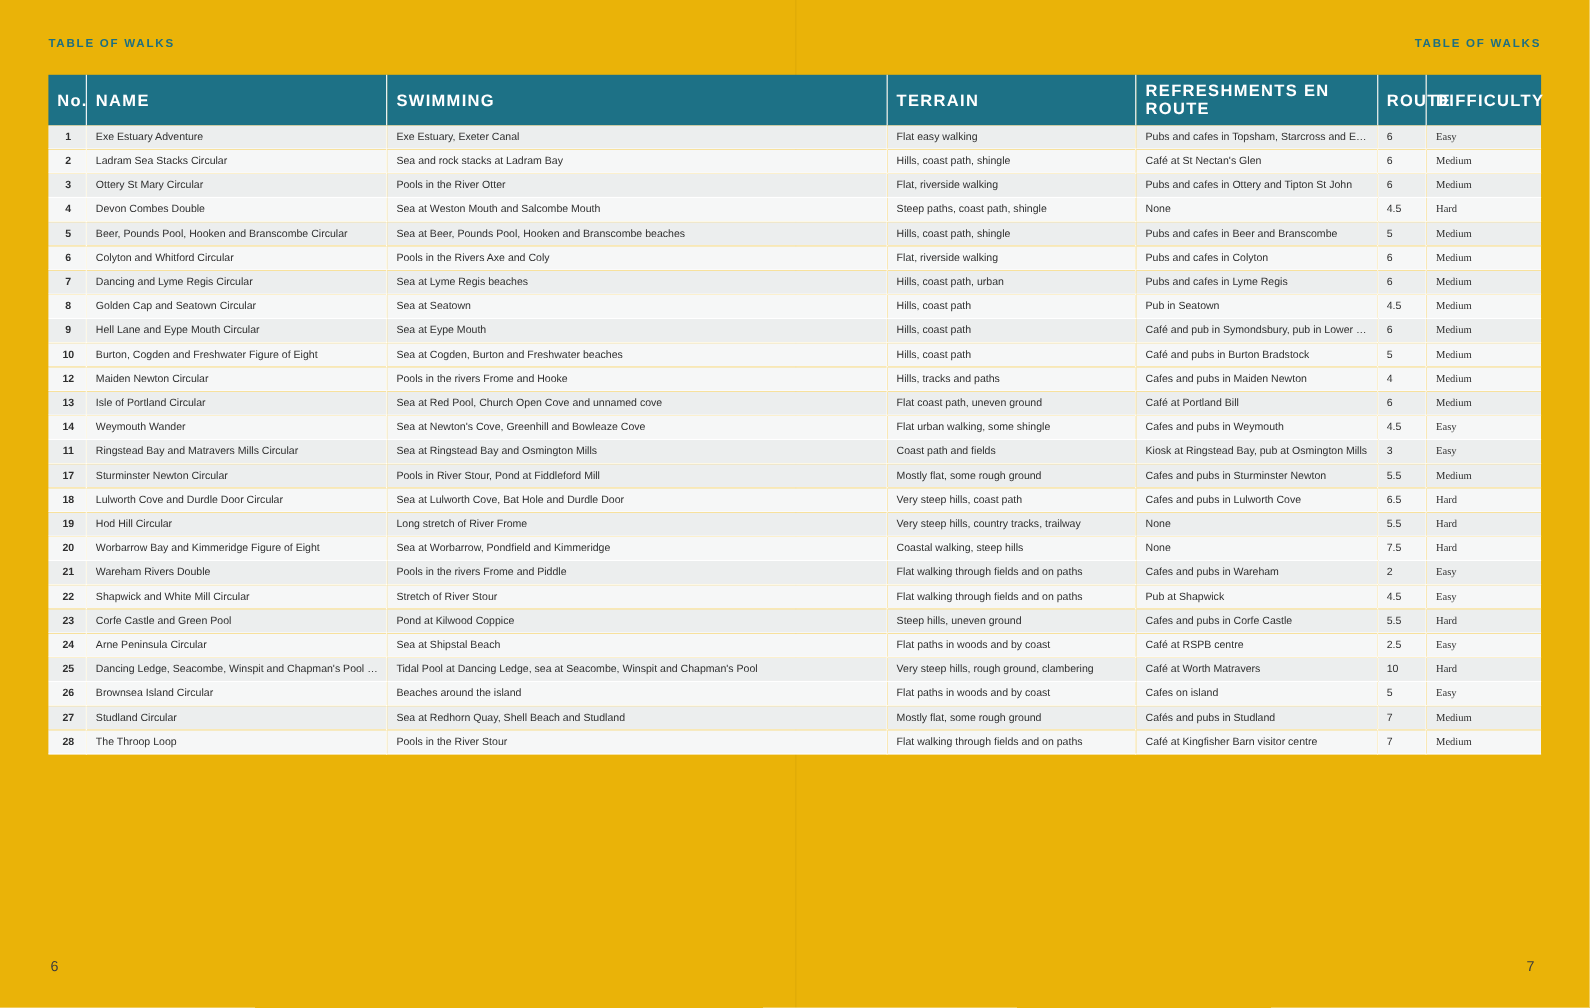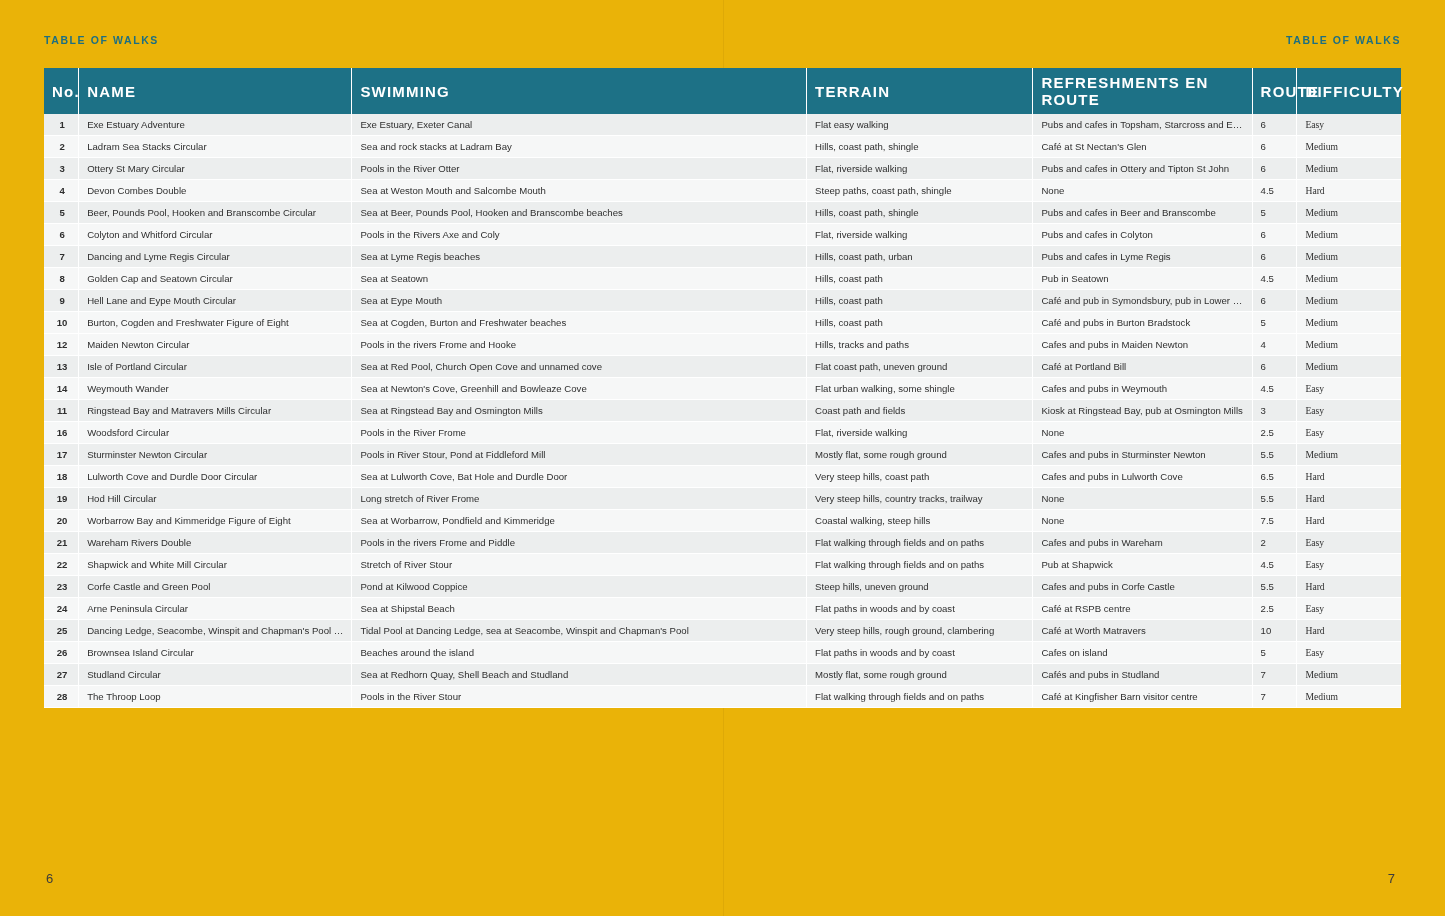--- a/index.html
+++ b/index.html
@@ -258,29 +258,20 @@
           </tr>
           <tr class="row-odd">
             <td class="col-no">11</td>
             <td class="col-name">Ringstead Bay and Matravers Mills Circular</td>
             <td class="col-swimming">Sea at Ringstead Bay and Osmington Mills</td>
             <td class="col-terrain">Coast path and fields</td>
             <td class="col-refreshments">Kiosk at Ringstead Bay, pub at Osmington Mills</td>
             <td class="col-miles">3</td>
             <td class="col-difficulty">Easy</td>
           </tr>
-          <tr class="row-even">
-            <td class="col-no">16</td>
-            <td class="col-name">Woodsford Circular</td>
-            <td class="col-swimming">Pools in the River Frome</td>
-            <td class="col-terrain">Flat, riverside walking</td>
-            <td class="col-refreshments">None</td>
-            <td class="col-miles">2.5</td>
-            <td class="col-difficulty">Easy</td>
-          </tr>
           <tr class="row-odd">
             <td class="col-no">17</td>
             <td class="col-name">Sturminster Newton Circular</td>
             <td class="col-swimming">Pools in River Stour, Pond at Fiddleford Mill</td>
             <td class="col-terrain">Mostly flat, some rough ground</td>
             <td class="col-refreshments">Cafes and pubs in Sturminster Newton</td>
             <td class="col-miles">5.5</td>
             <td class="col-difficulty">Medium</td>
           </tr>
           <tr class="row-even">

